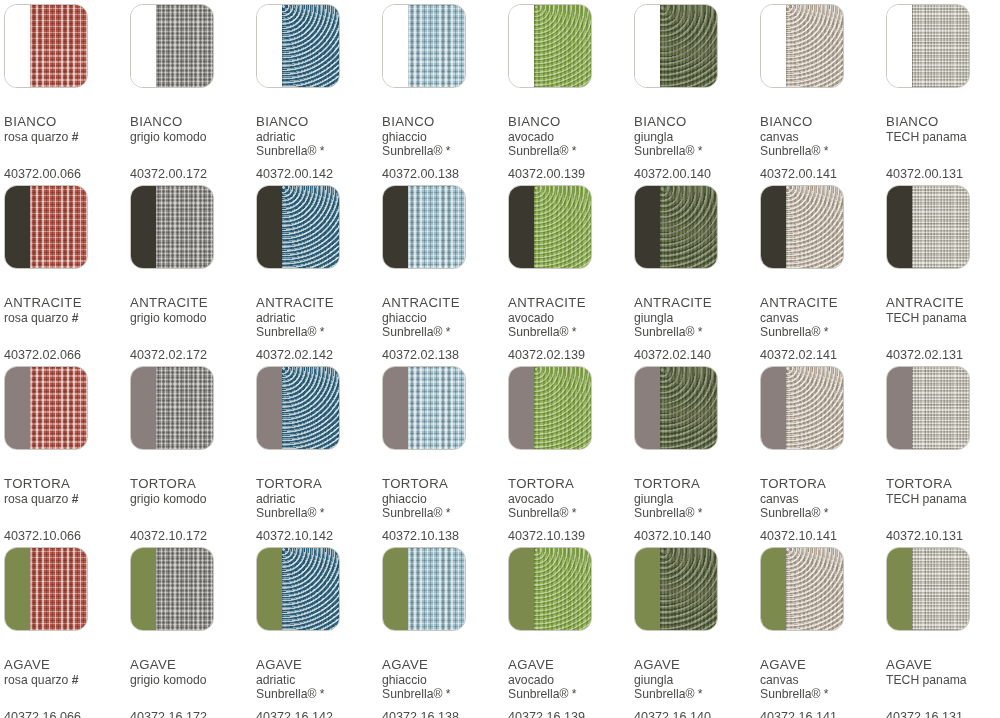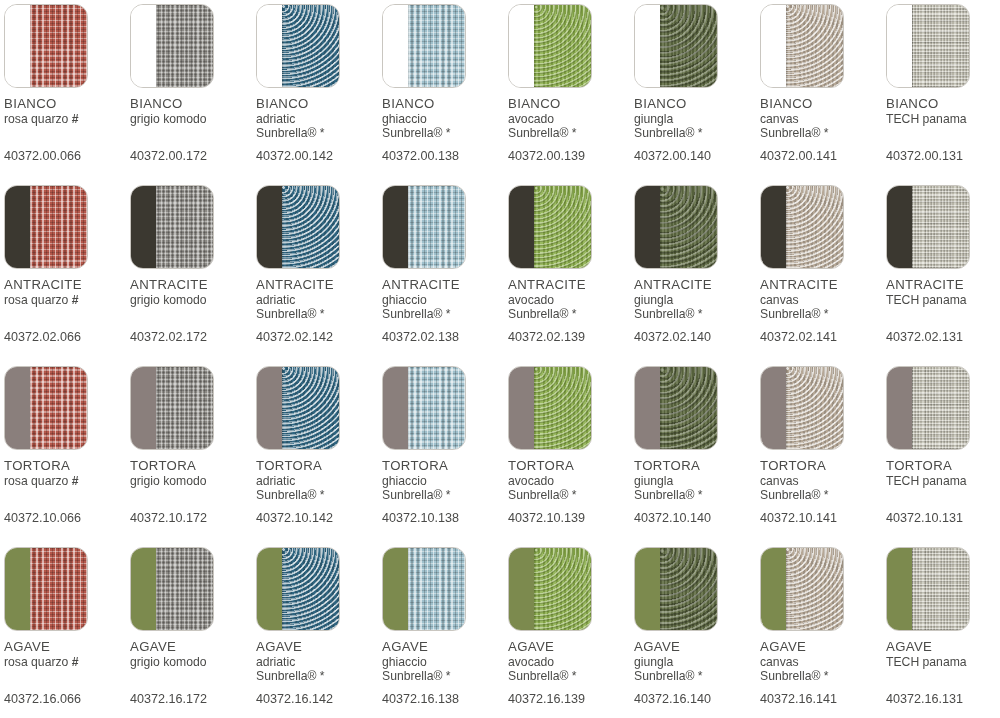--- a/index.html
+++ b/index.html
@@ -140,21 +140,21 @@
         rgba(255,255,255,0.38) 0px, rgba(255,255,255,0.38) 1.0px,
         rgba(0,0,0,0.16) 1.7px, rgba(0,0,0,0.16) 2.3px,
         rgba(0,0,0,0.00) 3.0px, rgba(0,0,0,0.00) 4.3px),
       repeating-linear-gradient(90deg,
         rgba(0,0,0,0.10) 0px, rgba(0,0,0,0.10) 2.1px,
         rgba(255,255,255,0.12) 2.1px, rgba(255,255,255,0.12) 4.3px);
   }
 
   
   .labels {
-    margin-top: 9px;
+    margin-top: 27px;
     line-height: 1.0;
   }
   .lbl-family {
     font-size: 13.2px;
     letter-spacing: 0.35px;
     color: #4a4a48;
     white-space: nowrap;
     margin-bottom: 3px;
   }
   .lbl-variant {

